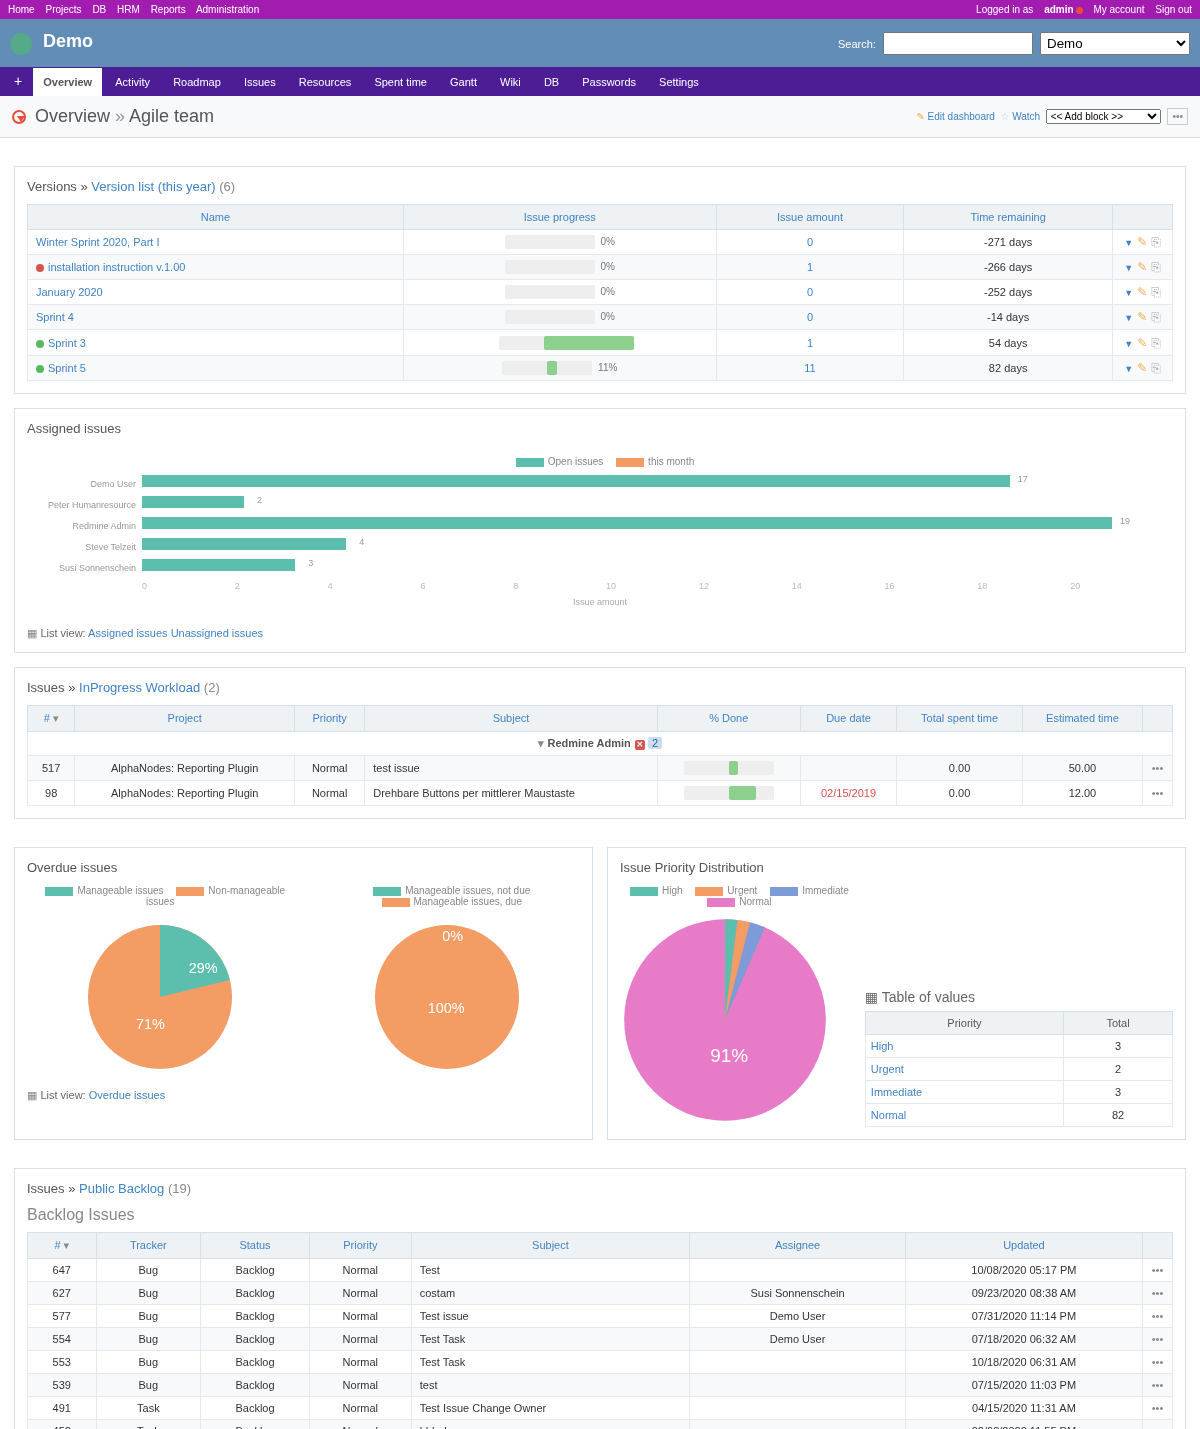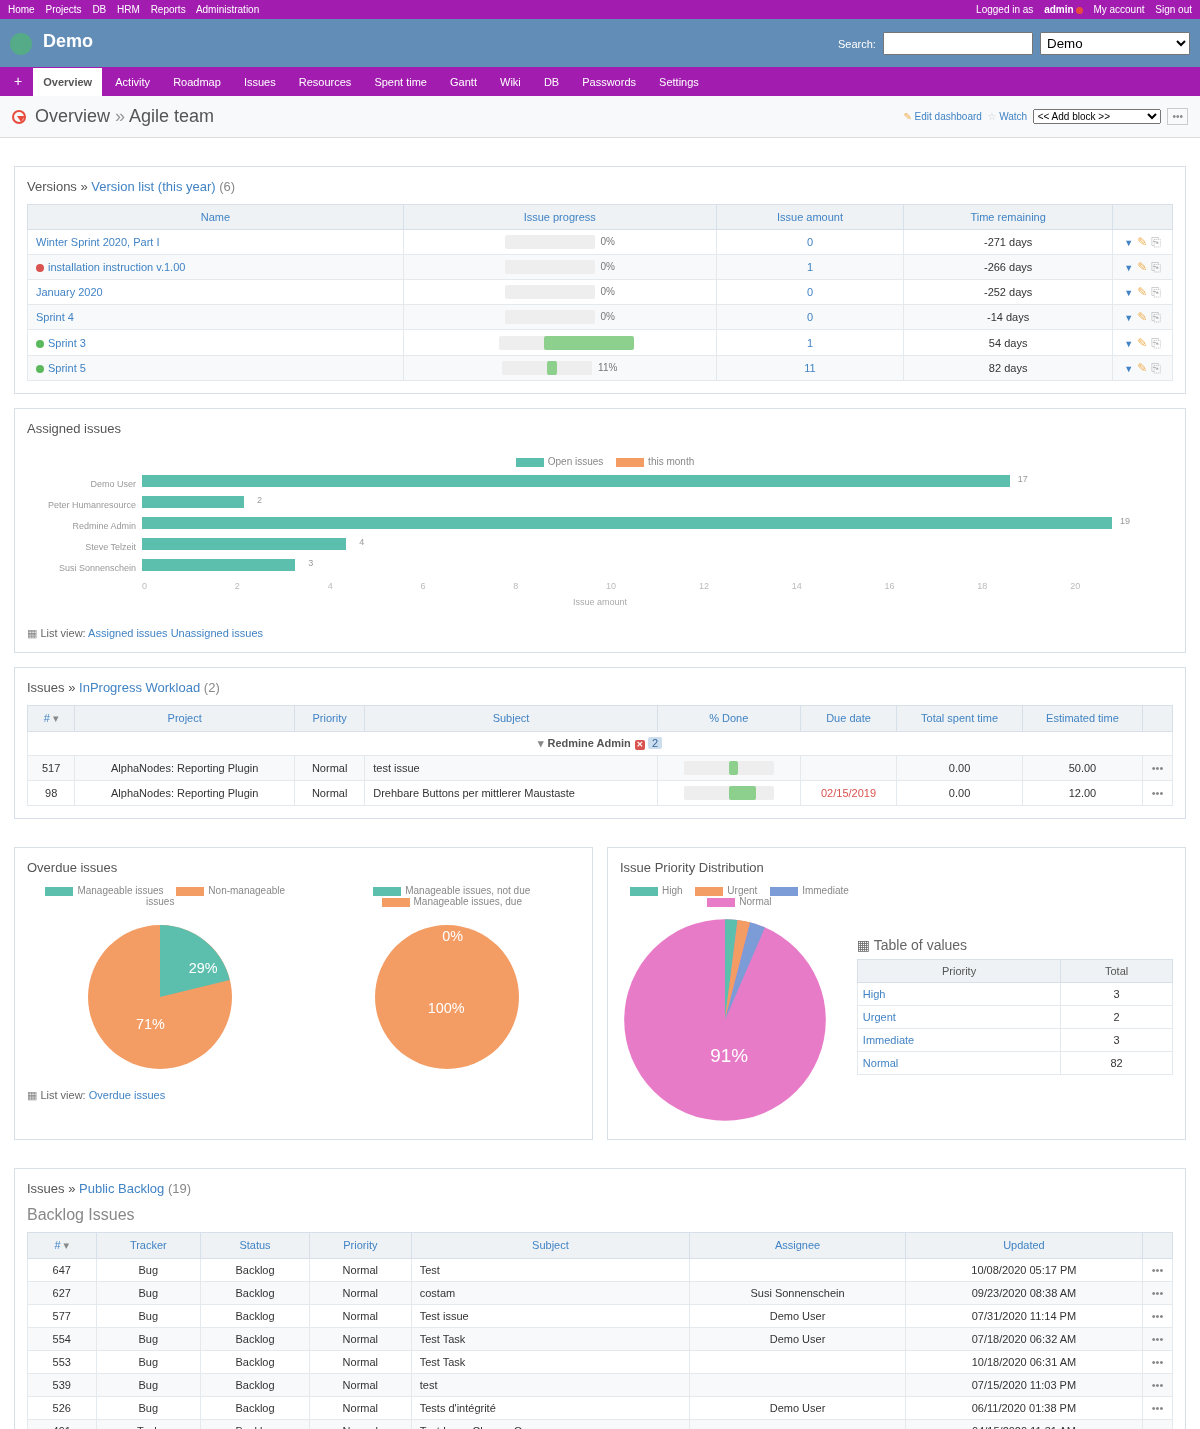--- a/index.html
+++ b/index.html
@@ -15,33 +15,33 @@
 
 
 #header { background:#628db6; color:#fff; padding:12px 10px; display:flex; justify-content:space-between; align-items:center; }
 #header .logo { width:22px; height:22px; background:#5a8; border-radius:50%; display:inline-block; margin-right:8px; vertical-align:middle; }
 #header h1 { font-size:18px; font-weight:bold; display:inline-block; }
 #header .search { font-size:11px; }
 #header .search input { width:150px; padding:2px; margin:0 4px; }
 #header .search select { width:150px; padding:2px; }
 
 
-#mainmenu { background:#a21caf; padding:0 6px; }
+#mainmenu { background:#4c1d95; padding:0 6px; }
 #mainmenu a { display:inline-block; padding:8px 10px; color:#fff; font-size:11px; }
 #mainmenu a.sel { background:#fff; color:#555; font-weight:bold; }
 #mainmenu .plus { font-size:14px; padding:6px 8px; }
 
 
 #content { padding:14px; }
 .page-header { display:flex; justify-content:space-between; align-items:center; background:#f7f9fb; padding:10px 12px; border-bottom:1px solid #ddd; }
 .page-header h2 { font-size:18px; font-weight:normal; color:#555; }
 .page-header h2 .red-circle { display:inline-block; width:14px;height:14px;border:2px solid #e74c3c;border-radius:50%;vertical-align:-2px;margin-right:4px;position:relative;}
 .page-header h2 .red-circle::after{content:"";position:absolute;width:0;height:0;border-left:4px solid transparent;border-right:4px solid transparent;border-top:6px solid #e74c3c;left:3px;top:4px;}
 .page-header .tools { font-size:10px; color:#888; }
-.page-header .tools select { width:128px; font-size:10px; }
+.page-header .tools select { width:115px; font-size:10px; }
 .page-header .tools .dots { display:inline-block;padding:2px 4px;border:1px solid #ccc;margin-left:4px;color:#888; }
 
 .box { border:1px solid #d7e0e8; margin:14px 0; padding:12px; background:#fff; }
 .box h3 { font-size:13px; font-weight:normal; margin-bottom:10px; color:#555; }
 .box h3 .count { color:#888; }
 
 
 table.list { width:100%; border-collapse:collapse; font-size:11px;padding-left:16px; }
 table.list th { background:#eef2f5; color:#4183c4; font-weight:normal; padding:6px 8px; border:1px solid #d7e0e8; text-align:center; }
 table.list td { padding:5px 8px; border:1px solid #e4e9ed; text-align:center; }
@@ -84,21 +84,21 @@
 .two-col .box { flex:1; }
 
 
 .pies { display:flex; gap:20px; }
 .pie-col { flex:1; text-align:center; }
 .pie-col .legend { margin-bottom:10px; }
 svg.pie { width:160px; height:160px; }
 svg.pie-big { width:210px; height:210px; }
 .pie-label { font-size:9px; fill:#fff; }
 
-.priority-layout { display:flex; gap:8px; align-items:center; }
+.priority-layout { display:flex; gap:16px; align-items:flex-end; }
 .priority-layout .pie-side { flex:0 0 auto; }
 .priority-layout .table-side { flex:1; }
 .table-side h4 { font-size:14px; color:#666; font-weight:normal; margin-bottom:6px; }
 
 .small-table { width:100%; border-collapse:collapse; font-size:11px; }
 .small-table th { background:#eef2f5; padding:5px; font-weight:normal; color:#555; border:1px solid #d7e0e8; }
 .small-table td { padding:5px; border:1px solid #e4e9ed; text-align:center; }
 .small-table td:first-child { text-align:left; }
 
 .icon-pencil::before{content:"✎";color:#f0ad4e;}
@@ -506,30 +506,20 @@
             <td>539</td>
   <td>Bug</td>
   <td>Backlog</td>
   <td>Normal</td>
   <td class="subject">test</td>
   <td></td>
   <td>07/15/2020 11:03 PM</td>
   <td><span class="dots">•••</span></td>
           </tr>
           <tr>
-            <td>526</td>
-  <td>Bug</td>
-  <td>Backlog</td>
-  <td>Normal</td>
-  <td class="subject">Tests d'intégrité</td>
-  <td>Demo User</td>
-  <td>06/11/2020 01:38 PM</td>
-  <td><span class="dots">•••</span></td>
-          </tr>
-          <tr>
             <td>491</td>
   <td>Task</td>
   <td>Backlog</td>
   <td>Normal</td>
   <td class="subject">Test Issue Change Owner</td>
   <td></td>
   <td>04/15/2020 11:31 AM</td>
   <td><span class="dots">•••</span></td>
           </tr>
           <tr>

